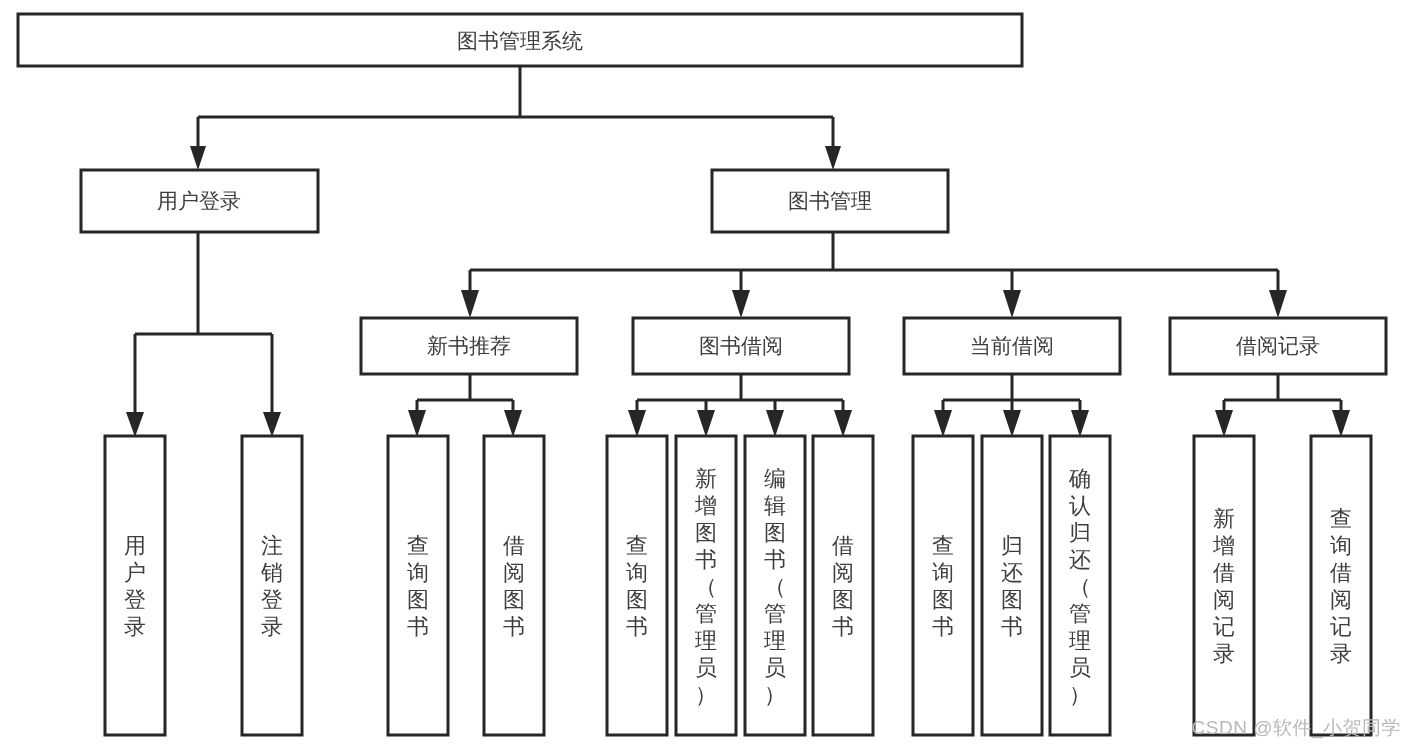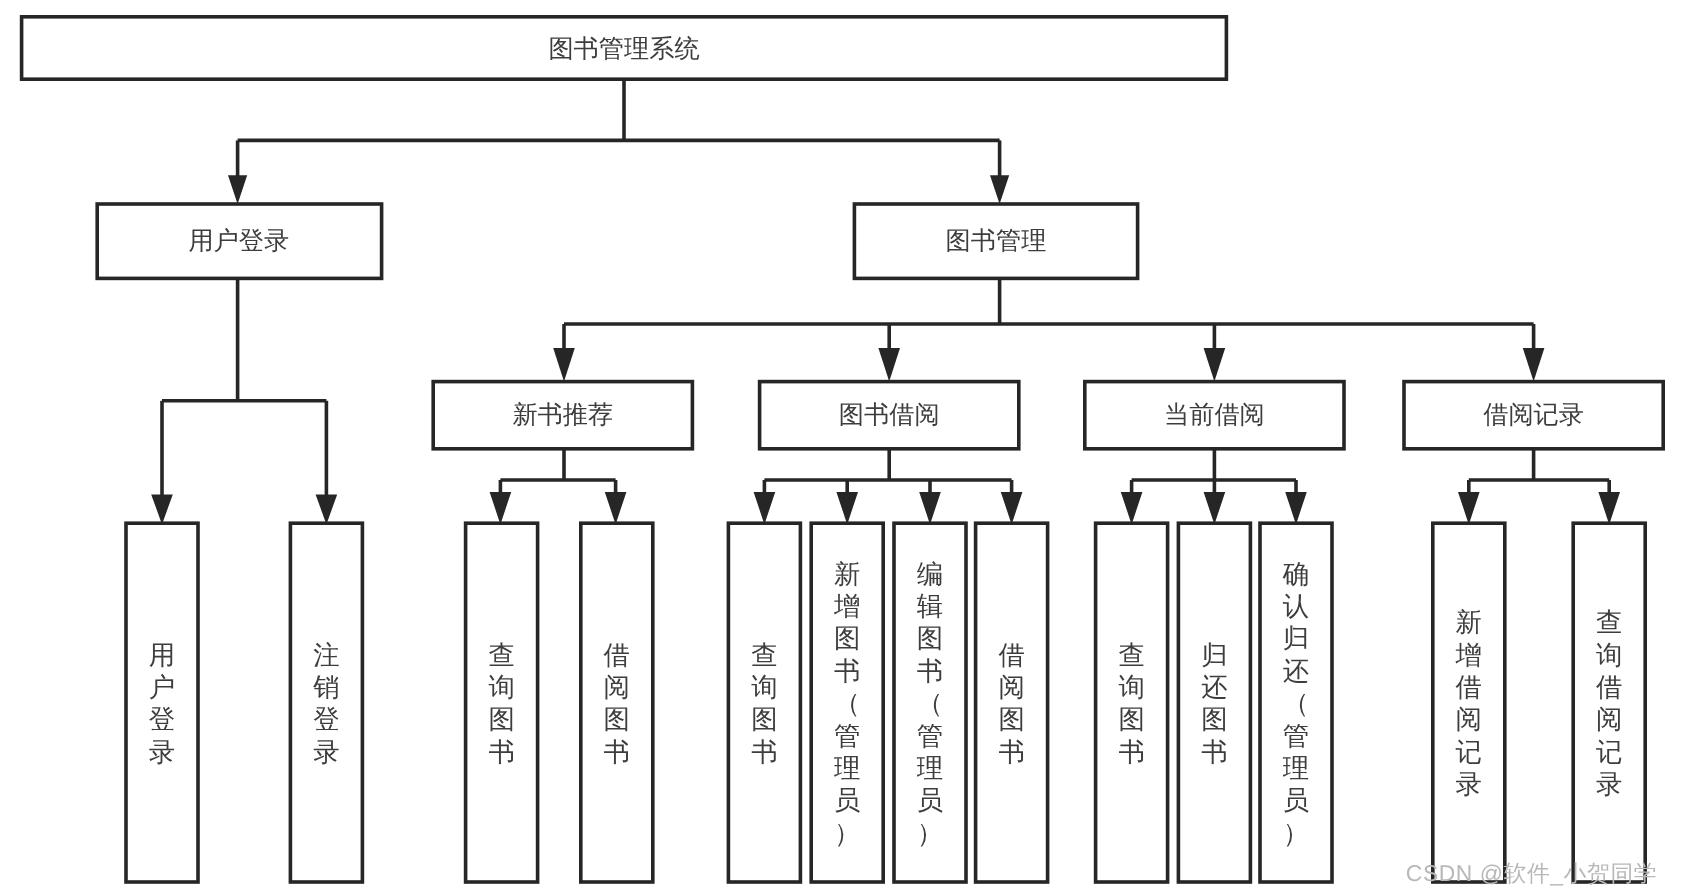--- a/index.html
+++ b/index.html
@@ -48,21 +48,21 @@
     dominant-baseline: middle;
   }
   .node-label-v {
     font-family: "Liberation Sans", "DejaVu Sans", sans-serif;
     font-size: 22px;
     fill: #3d3d3d;
     text-anchor: middle;
   }
   .watermark {
     position: absolute;
-    right: 24px;
+    right: 4px;
     bottom: 6px;
     font-family: "Liberation Sans", "DejaVu Sans", sans-serif;
     font-size: 19px;
     color: #b8b8b8;
     white-space: nowrap;
     letter-spacing: 0.5px;
     pointer-events: none;
   }
 </style>
 </head>

